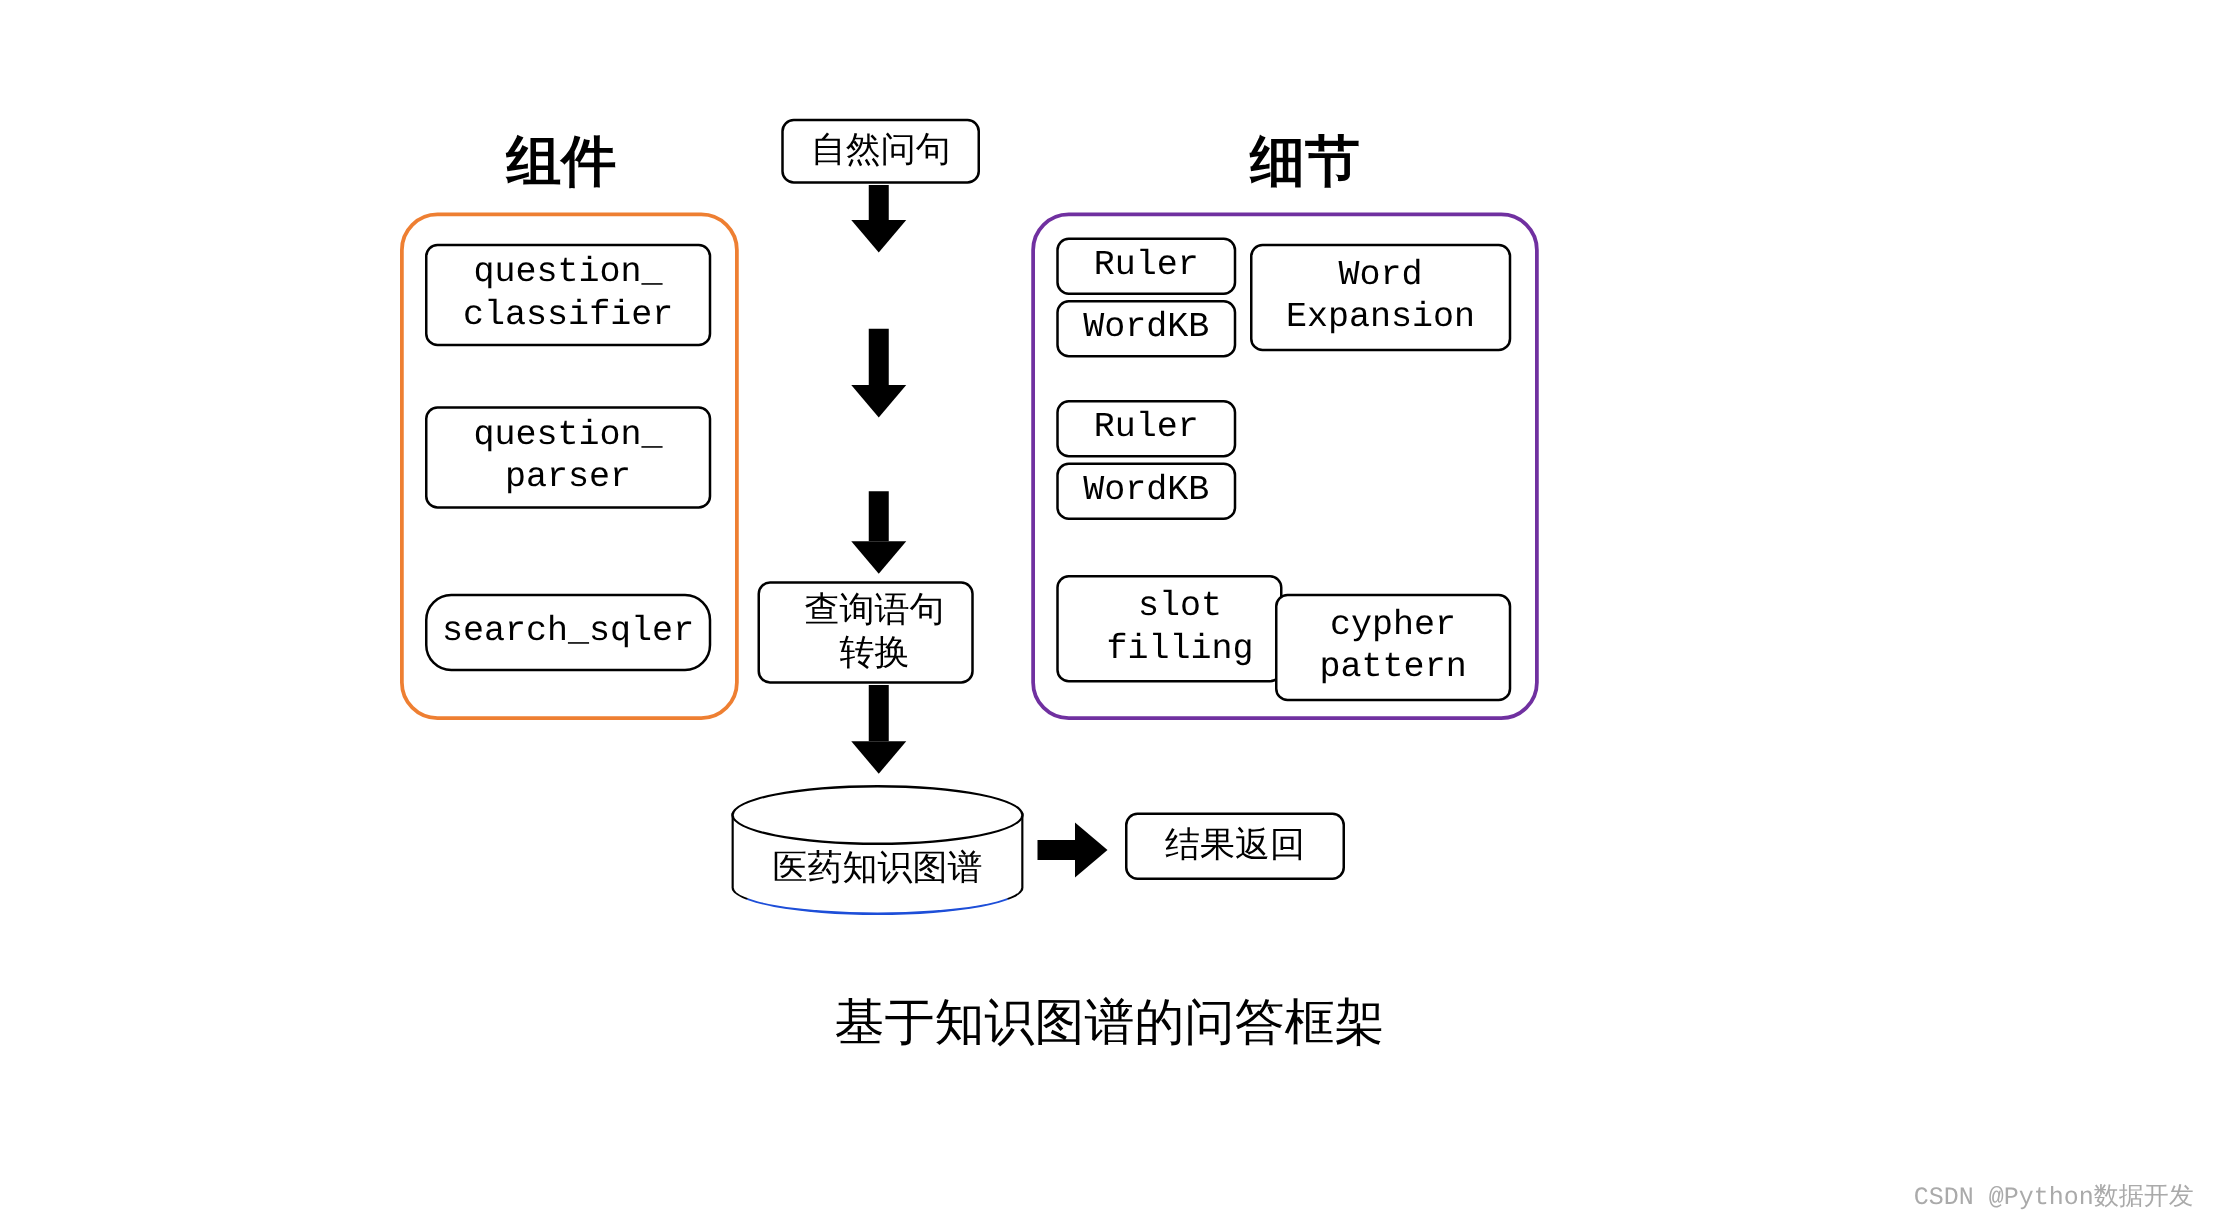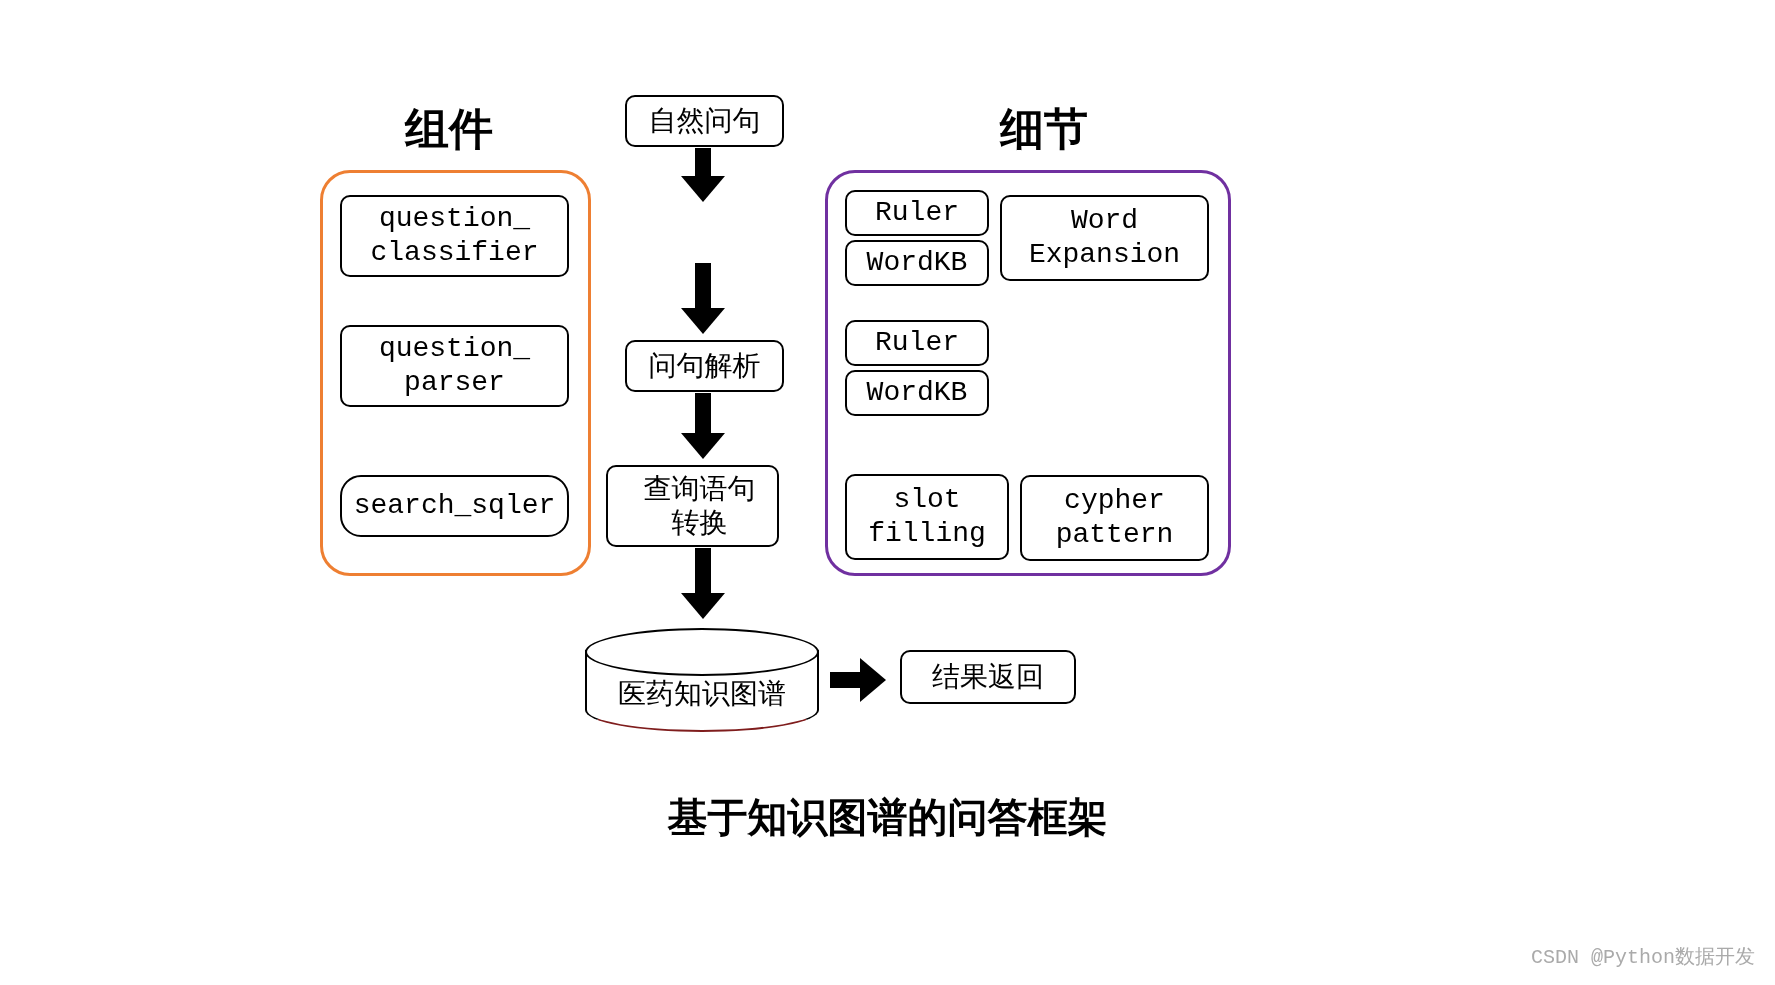--- a/index.html
+++ b/index.html
@@ -39,21 +39,21 @@
   .group.orange { border-color: #EE7F32; }
   .group.purple { border-color: #7030A0; }
   .header {
     position: absolute;
     font-size: 44px;
     font-weight: bold;
   }
   .title {
     position: absolute;
     font-size: 40px;
-    font-weight: bold;
+    font-weight: normal;
     text-align: center;
     width: 100%;
   }
   .watermark {
     position: absolute;
     font-size: 20px;
     color: #aaa;
     font-family: Liberation Mono, monospace;
   }
   
@@ -89,21 +89,21 @@
     width: 0; height: 0;
     border-top: 22px solid transparent;
     border-bottom: 22px solid transparent;
     border-left: 26px solid #000;
   }
   
   .cylinder {
     position: absolute;
     border-left: 2px solid #000;
     border-right: 2px solid #000;
-    border-bottom: 2px solid #7f1d1d;
+    border-bottom: 2px solid #1d4ed8;
     border-bottom-left-radius: 50% 22px;
     border-bottom-right-radius: 50% 22px;
     background: #fff;
     text-align: center;
     display: flex;
     align-items: center;
     justify-content: center;
     font-size: 28px;
   }
   .cylinder .top {
@@ -143,23 +143,20 @@
     <span>自然问句</span>
   </div>
   <div class="arrow-down" style="left:685px; top:148px;">
     <div class="shaft" style="height:28px;"></div>
       <div class="head"></div>
   </div>
   <div class="arrow-down" style="left:685px; top:263px;">
     <div class="shaft" style="height:45px;"></div>
       <div class="head"></div>
   </div>
-  <div class="box" style="left:625px; top:340px; width:155px; height:48px;">
-    <span>问句解析</span>
-  </div>
   <div class="arrow-down" style="left:685px; top:393px;">
     <div class="shaft" style="height:40px;"></div>
       <div class="head"></div>
   </div>
   <div class="box" style="left:606px; top:465px; width:155px; height:78px;padding-left:14px;">
     <span>查询语句</span>
     <span>转换</span>
   </div>
   <div class="arrow-down" style="left:685px; top:548px;">
     <div class="shaft" style="height:45px;"></div>
@@ -192,21 +189,21 @@
     <span>Expansion</span>
   </div>
 
   <div class="box mono" style="left:845px; top:320px; width:140px; height:42px;">
     <span>Ruler</span>
   </div>
   <div class="box mono" style="left:845px; top:370px; width:140px; height:42px;">
     <span>WordKB</span>
   </div>
 
-  <div class="box mono" style="left:845px; top:474px; width:160px; height:82px;">
+  <div class="box mono" style="left:845px; top:460px; width:160px; height:82px;padding-left:17px;">
     <span>slot</span>
     <span>filling</span>
   </div>
   <div class="box mono" style="left:1020px; top:460px; width:185px; height:82px;margin-top:15px;">
     <span>cypher</span>
     <span>pattern</span>
   </div>
 
   <div class="title" style="left:0; top:790px;">基于知识图谱的问答框架</div>
 

